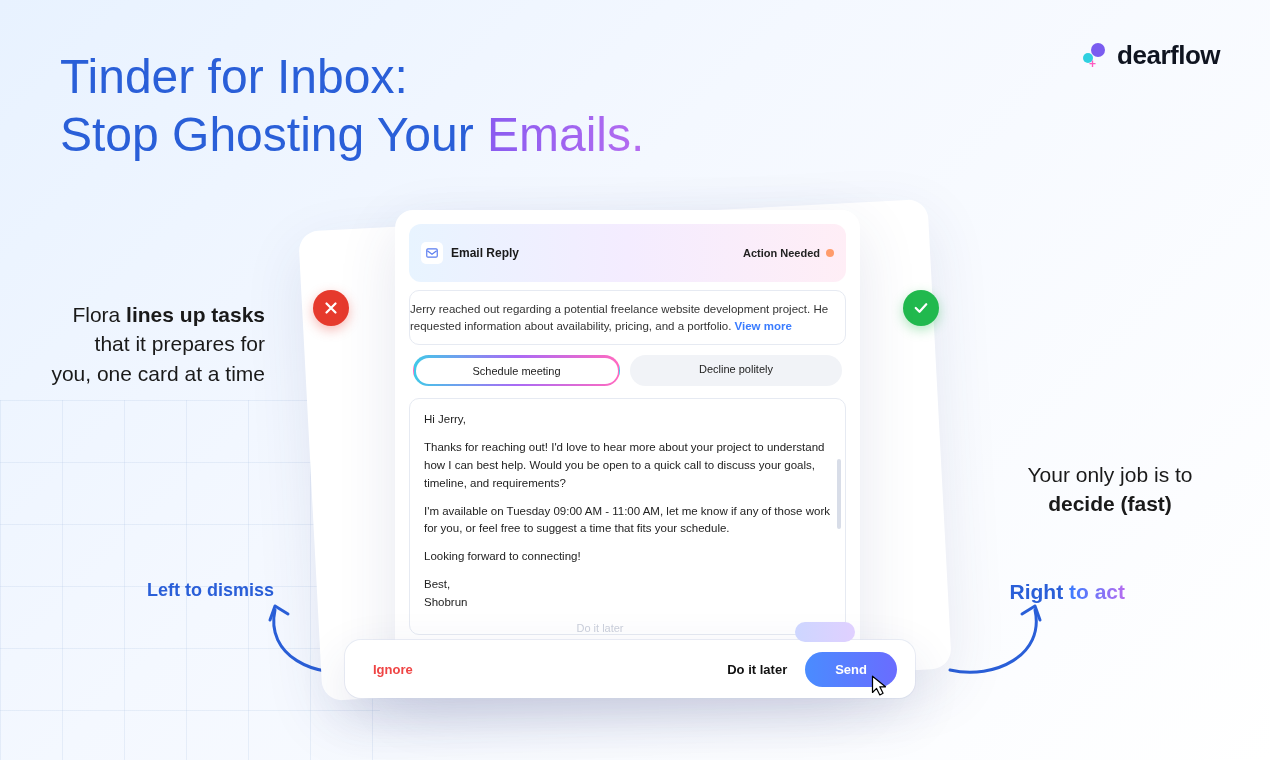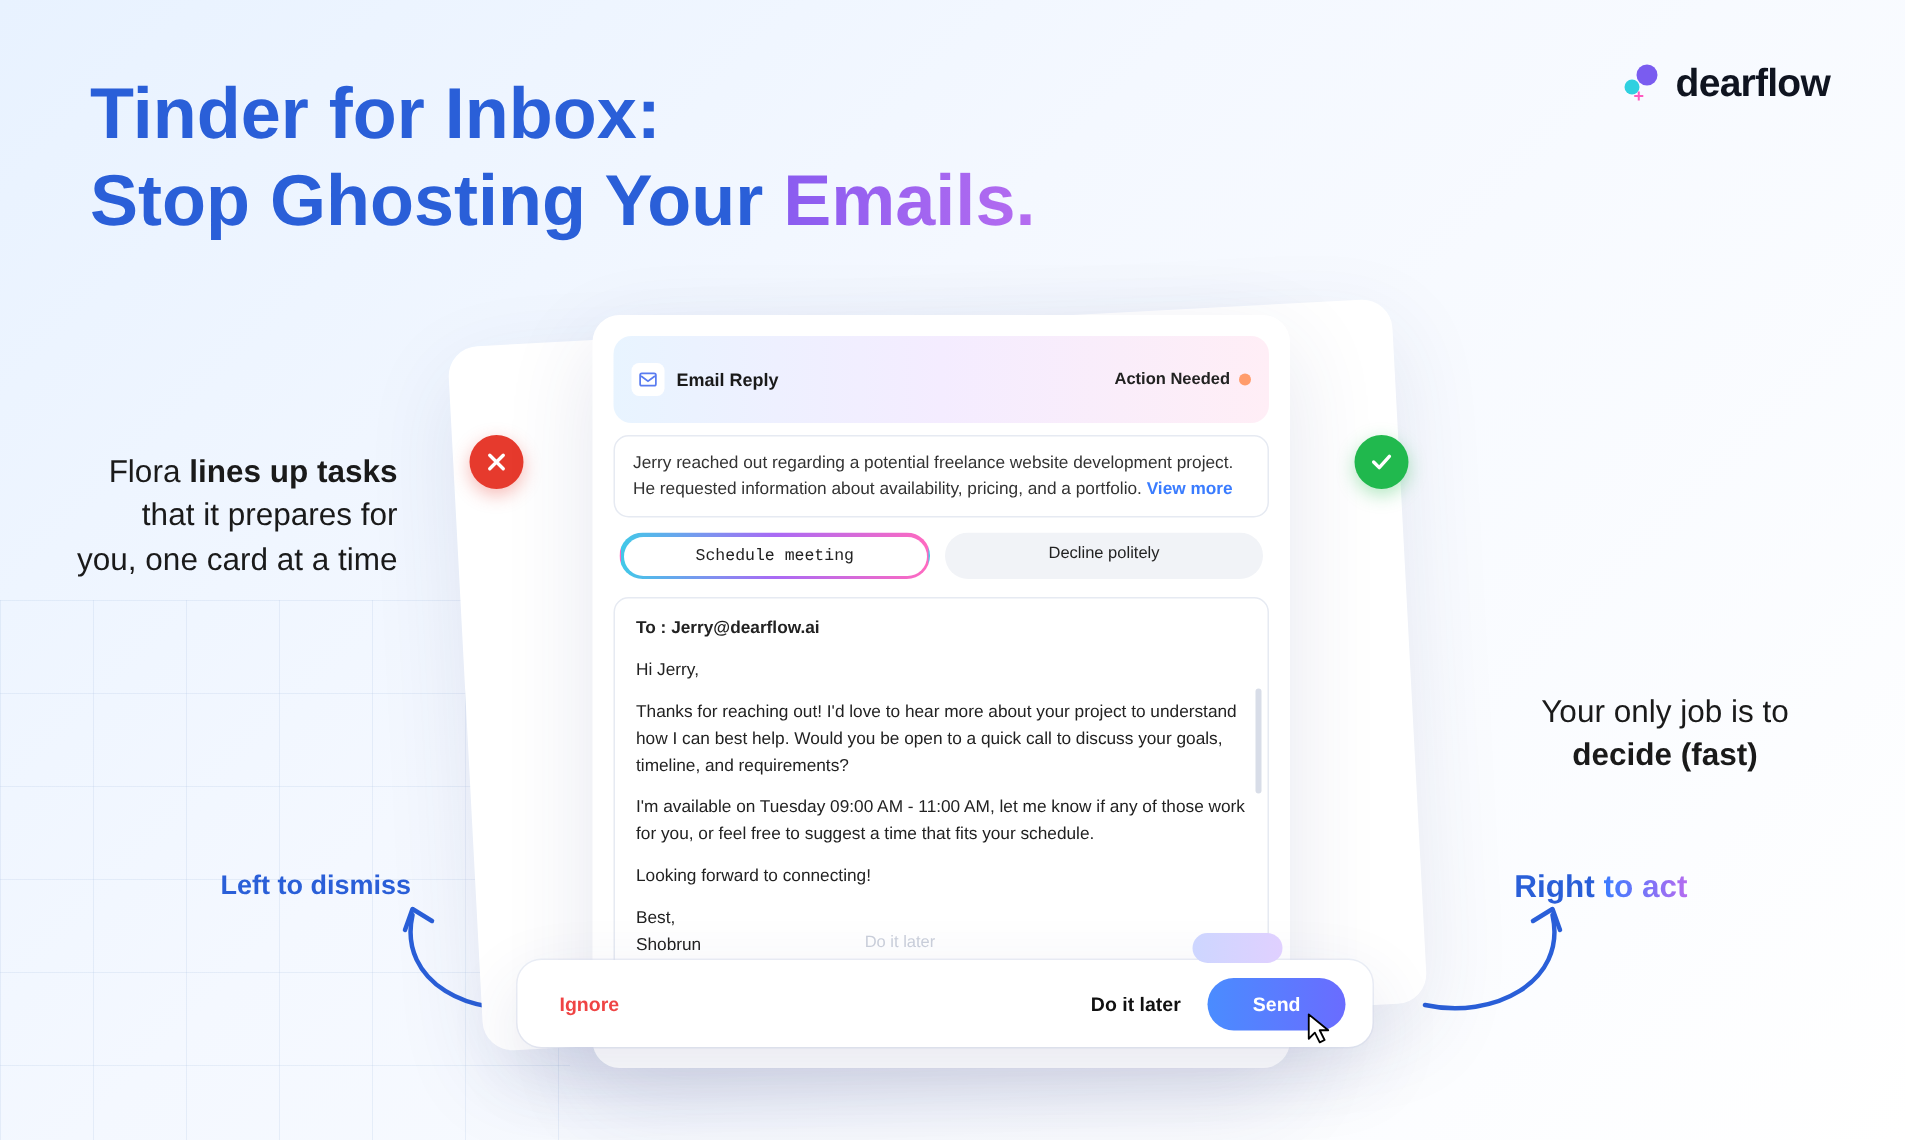--- a/index.html
+++ b/index.html
@@ -19,21 +19,21 @@
     background-image:
       linear-gradient(to right, rgba(180,200,230,.25) 1px, transparent 1px),
       linear-gradient(to bottom, rgba(180,200,230,.25) 1px, transparent 1px);
     background-size: 62px 62px;
     pointer-events: none;
   }
   .headline {
     position: absolute;
     left: 60px; top: 48px;
     font-size: 48px;
-    font-weight: 700;
+    font-weight: 400;
     line-height: 1.2;
   }
   .headline .line1 { color: #2a5fd8; }
   .headline .line2 { color: #2a5fd8; }
   .headline .accent { background: linear-gradient(90deg,#8a5cf0,#b56cf0); -webkit-background-clip:text; background-clip:text; color:transparent; }
 
   .logo {
     position: absolute;
     right: 50px; top: 40px;
     display: flex; align-items: center; gap: 6px;
@@ -119,34 +119,34 @@
   .card-header-left { display:flex; align-items:center; gap:8px; }
   .card-header-left .icn {
     width:22px; height:22px; border-radius:5px; background:#fff;
     display:flex; align-items:center; justify-content:center;
   }
   .card-header-left .title { font-size:12px; font-weight:700; color:#1a1a1a; }
   .card-header-right { display:flex; align-items:center; gap:6px; font-size:11px; font-weight:600; color:#222; }
   .dot-orange { width:8px; height:8px; border-radius:50%; background:#ff9c6b; }
 
   .summary {
-    border:1px solid #e6eaf2; border-radius:10px; padding:10px 12px;
+    border:1px solid #e6eaf2; border-radius:10px; padding:10px 0;
     font-size:11.5px; color:#333; line-height:1.45; margin-bottom:10px;
   }
   .summary a { color:#3a7cff; font-weight:600; text-decoration:none; }
 
   .suggestions {
     display:flex; gap:10px; margin:4px 4px 12px; justify-content:center;
   }
   .sugg {
     flex:1; text-align:center; font-size:11px; padding:7px 4px;
     border-radius:999px; background:#f1f3f7; color:#222;
     border:1px solid transparent;
   }
-  .sugg.active-wrap { padding:1.5px; border-radius:999px; background:linear-gradient(90deg,#42c8e8,#a96af5,#ff6ac0); flex:1;font-family:Liberation Mono, monospace; }
+  .sugg.active-wrap { padding:1.5px; border-radius:999px; background:linear-gradient(90deg,#42c8e8,#a96af5,#ff6ac0); flex:1; }
   .sugg.active-inner { background:#fff; border-radius:999px; padding:6px 4px; text-align:center; font-size:11px; color:#222; }
 
   .email-body {
     border:1px solid #e6eaf2; border-radius:10px; padding:12px 14px;
     font-size:11.5px; color:#222; line-height:1.55;
     position:relative;
   }
   .email-body .to { font-weight:600; margin-bottom:10px; }
   .email-body .to .addr { font-weight:600; }
   .email-body p { margin-bottom:10px; }
@@ -281,23 +281,20 @@
   </div>
 
   <div class="suggestions">
     <div class="sugg active-wrap">
       <div class="sugg active-inner">Schedule meeting</div>
     </div>
     <div class="sugg">Decline politely</div>
   </div>
 
   <div class="email-body">
-    <div class="to">
-      <span>To :  </span><span class="addr">Jerry@dearflow.ai</span>
-    </div>
     <p>Hi Jerry,</p>
     <p>Thanks for reaching out! I'd love to hear more about your project to understand how I can best help. Would you be open to a quick call to discuss your goals, timeline, and requirements?</p>
     <p>I'm available on Tuesday 09:00 AM - 11:00 AM, let me know if any of those work for you, or feel free to suggest a time that fits your schedule.</p>
     <p>Looking forward to connecting!</p>
     <p style="margin-bottom:0">Best,</p>
     <p>Shobrun</p>
     <div class="scrollbar"></div>
   </div>
 
   <div class="toolbar">

